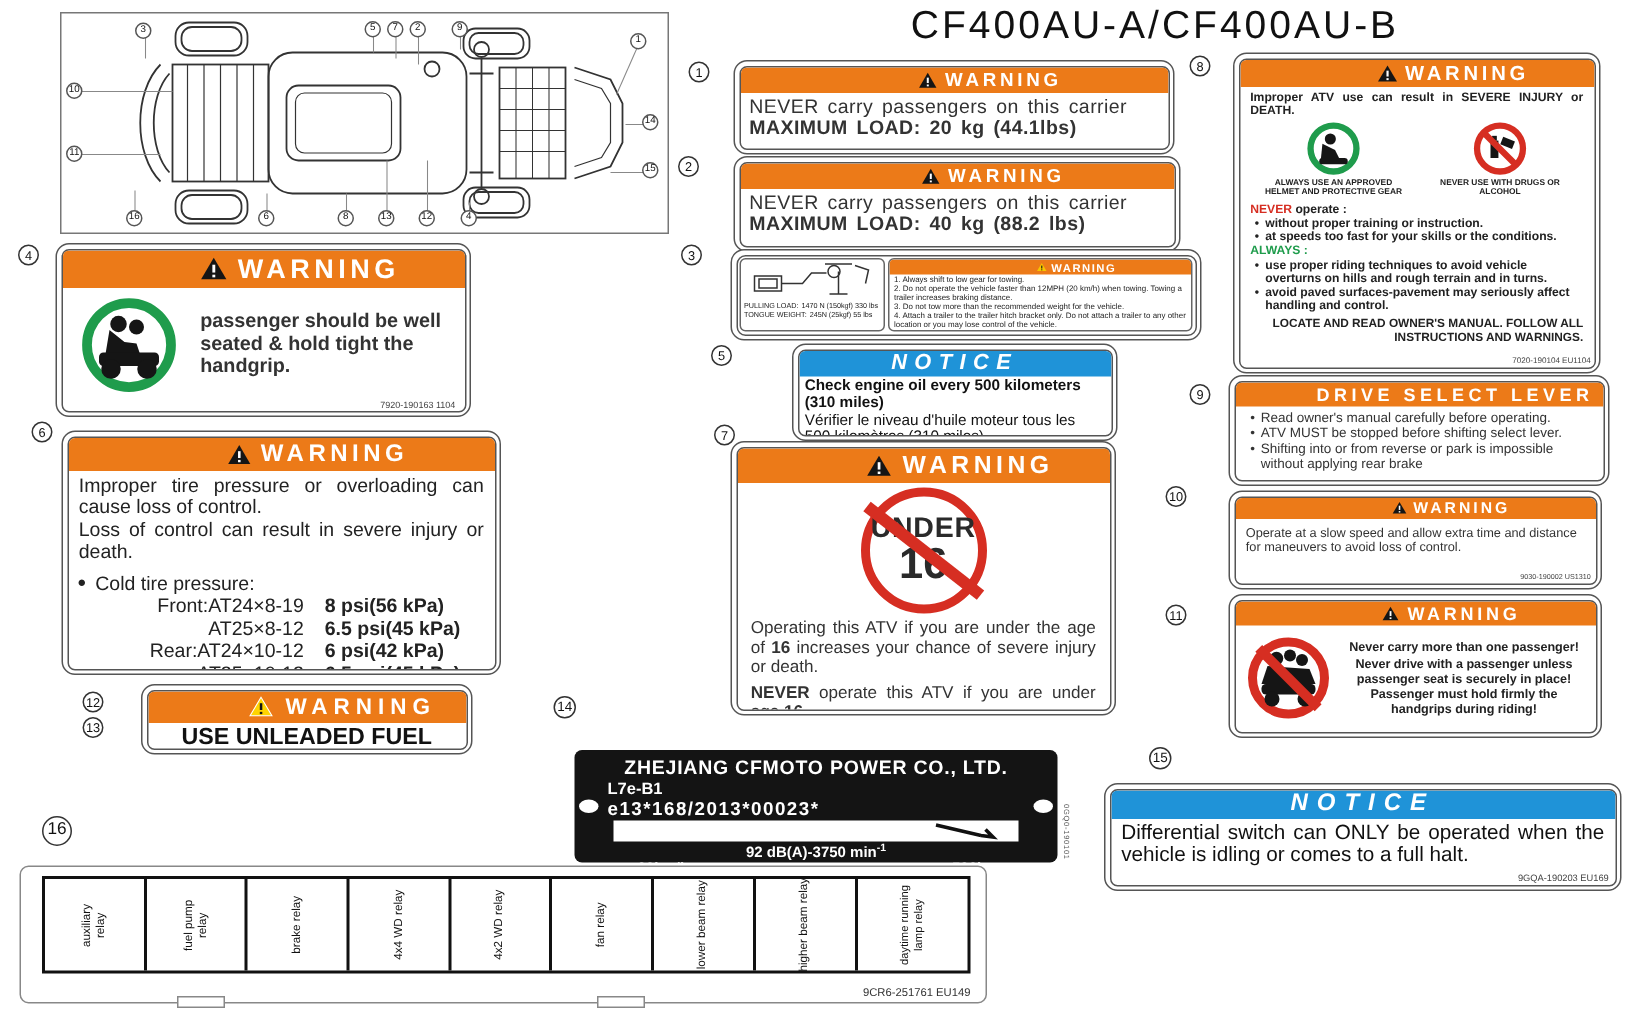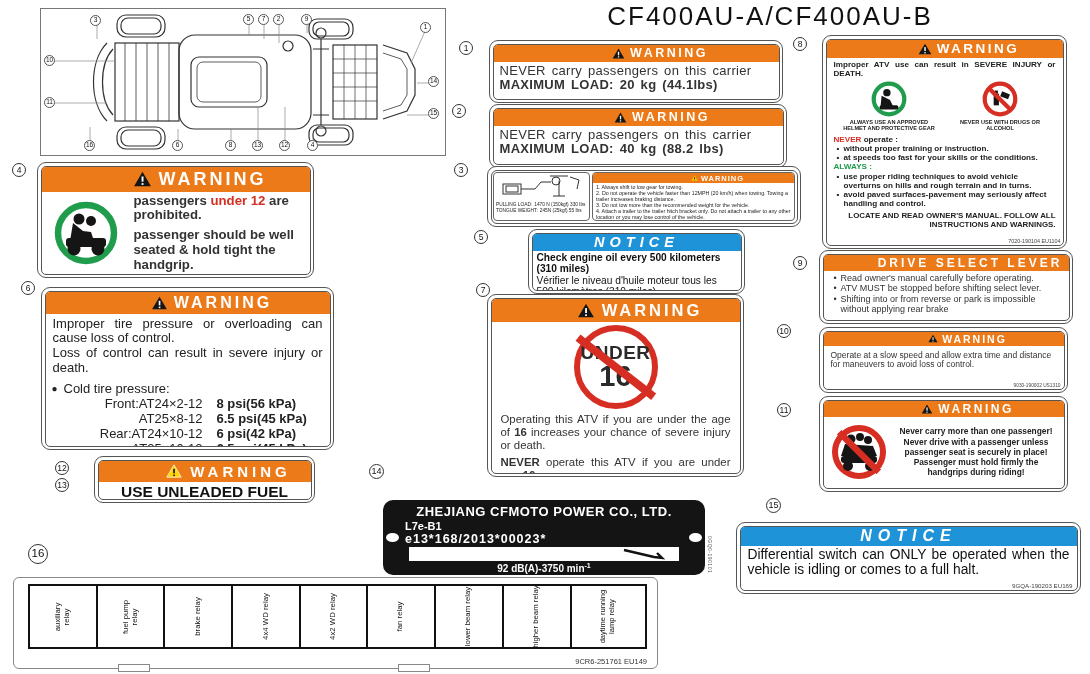--- a/index.html
+++ b/index.html
@@ -124,21 +124,21 @@
   .b11{display:flex;gap:5px;padding:2px 5px;flex:1;align-items:center;}
   .t11{font-size:8.4px;font-weight:bold;line-height:1.22;color:#222;text-align:center;flex:1;}
 
   
   #fuel{left:94px;top:456px;width:221px;height:47px;}
   .hf{height:21px;font-size:15px;letter-spacing:4px;gap:8px;}
   .bf{font-size:15.5px;font-weight:bold;text-align:center;color:#111;line-height:1.15;margin-top:1px;}
 
   
   #plate{position:absolute;left:383px;top:500px;width:322px;height:75px;background:#141414;
-         border-radius:10px;color:#fff;padding:4px 14px;box-sizing:border-box;}
+         border-radius:5px;color:#fff;padding:4px 14px;box-sizing:border-box;}
   .hole{position:absolute;width:13px;height:9px;background:#fff;border-radius:50%;top:33px;}
   .pl1{font-size:13px;font-weight:bold;text-align:center;letter-spacing:.5px;white-space:nowrap;}
   .pl2{display:flex;justify-content:space-between;padding:0 8px;margin-top:1px;align-items:baseline;flex-direction:column;}
   .plcat{font-size:11px;font-weight:bold;}
   .plapp{font-size:12.5px;font-weight:bold;letter-spacing:1px;}
   .pstrip{height:14px;background:#fff;margin:1px 12px;position:relative;}
   .pl3{text-align:center;font-size:10px;font-weight:bold;margin-top:1px;}
   .pl3 sup{font-size:7px;}
   .pl4{display:flex;justify-content:space-between;padding:0 28px;font-size:10px;font-weight:bold;}
   #plate-side-code{position:absolute;left:707px;top:536px;writing-mode:vertical-rl;font-size:5px;
@@ -325,21 +325,20 @@
         <g fill="#151515">
           <circle cx="31" cy="20" r="5.5"></circle>
             <circle cx="43" cy="22" r="5"></circle>
           <path d="M25,24 l10,8 8,1 3,9 -24,0 z"></path>
           <rect x="18" y="39" width="40" height="9" rx="3"></rect>
           <circle cx="26" cy="50" r="6.5"></circle>
             <circle cx="50" cy="50" r="6.5"></circle>
         </g>
       </svg>
       <div class="t4">
-        <div class="p"><span>passengers </span><span class="red">under 12</span><span> are prohibited.</span></div>
         <div>passenger should be well seated &amp; hold tight the handgrip.</div>
       </div>
     </div>
     <div class="code">7920-190163  1104</div>
   </div>
 </div>
 
 <div class="sticker" id="l5">
   <div class="in">
     <div class="nhead h5">
@@ -361,21 +360,21 @@
           <rect x="9.9" y="6.5" width="2.3" height="6.2" fill="#fff"></rect>
           <rect x="9.9" y="14.4" width="2.3" height="2.1" fill="#fff"></rect>
         </svg>
       <span>WARNING</span>
     </div>
     <div class="b6">
       <div class="just">Improper tire pressure or overloading can cause  loss of control.</div>
       <div class="just">Loss of control can result in severe injury or death.</div>
       <div class="tirebullet">Cold tire pressure:</div>
       <div class="trow">
-          <span class="tname">Front:AT24×2-12</span>
+          <span class="tname">Front:AT24×8-19</span>
           <span class="tval">8 psi(56 kPa)</span>
         </div>
       <div class="trow">
           <span class="tname">AT25×8-12</span>
           <span class="tval">6.5 psi(45 kPa)</span>
         </div>
       <div class="trow">
           <span class="tname">Rear:AT24×10-12</span>
           <span class="tval">6 psi(42 kPa)</span>
         </div>

